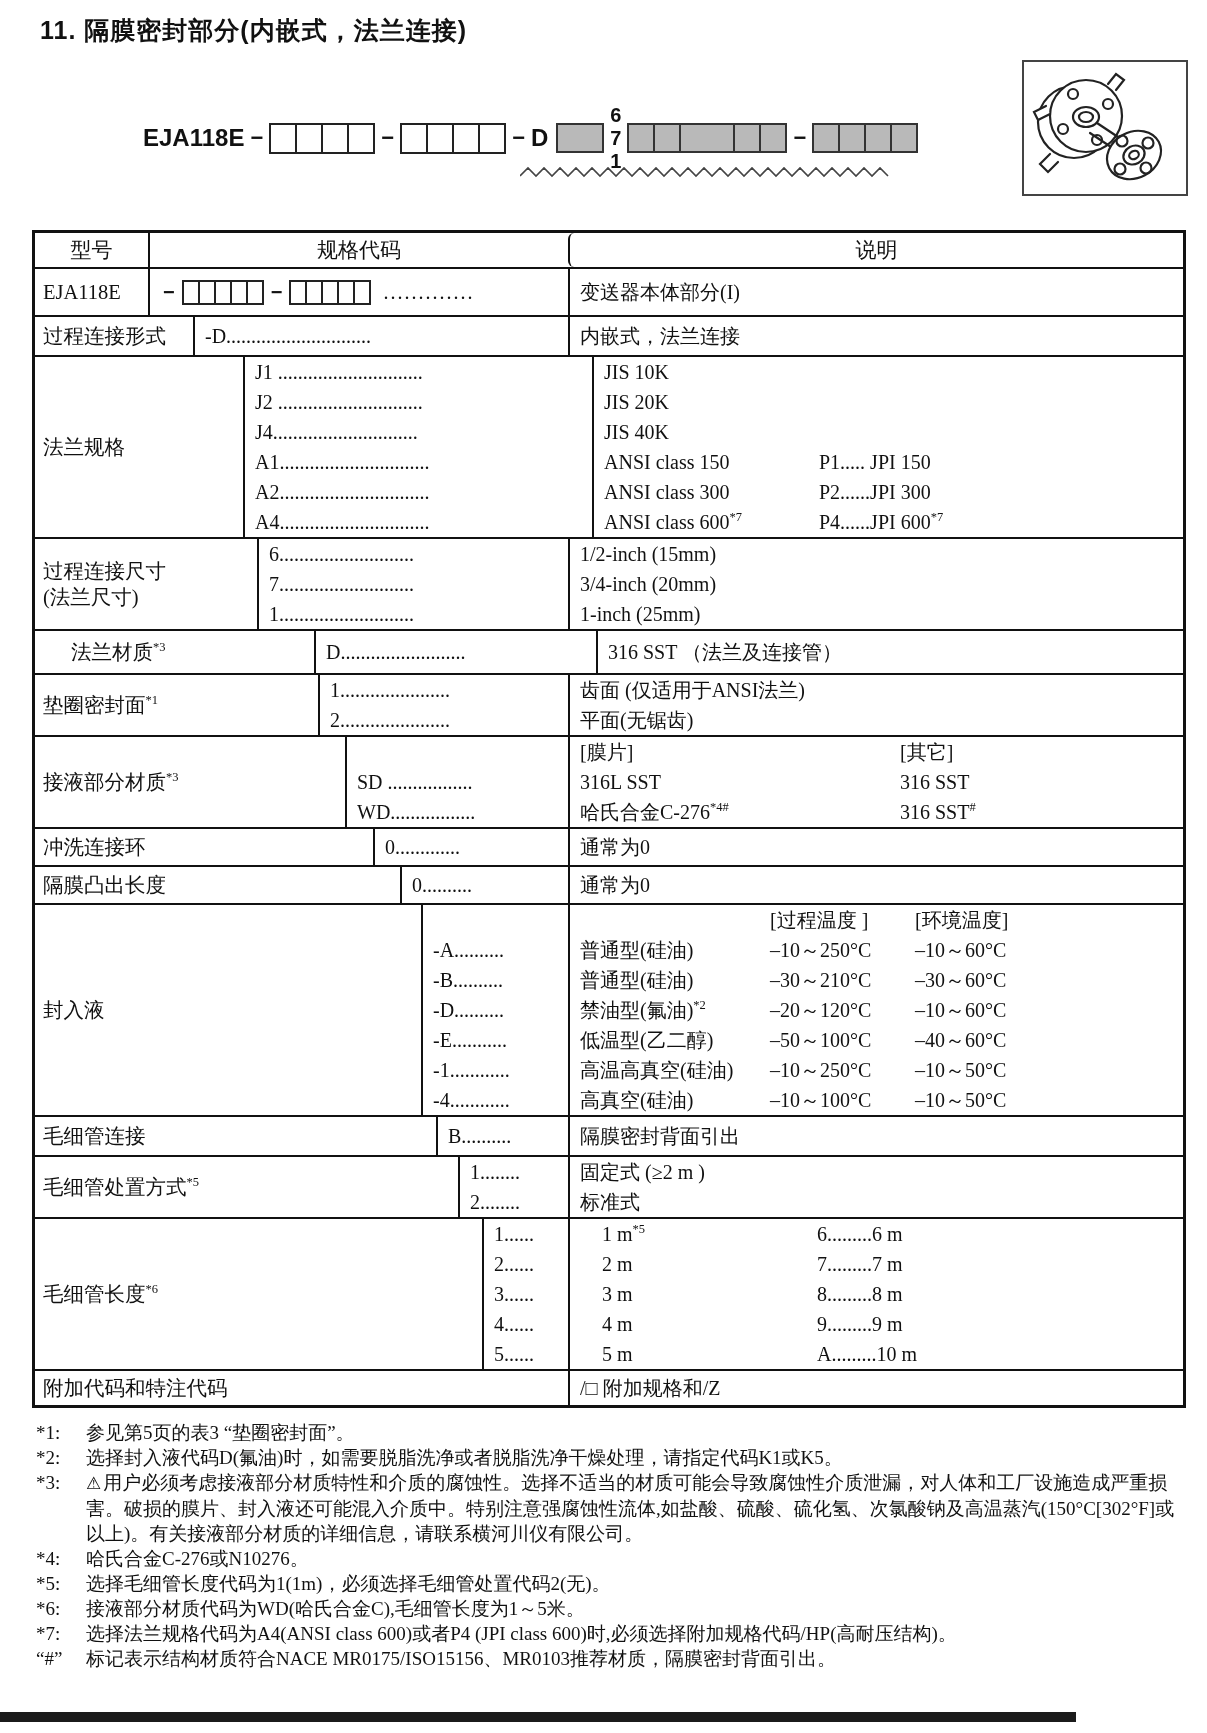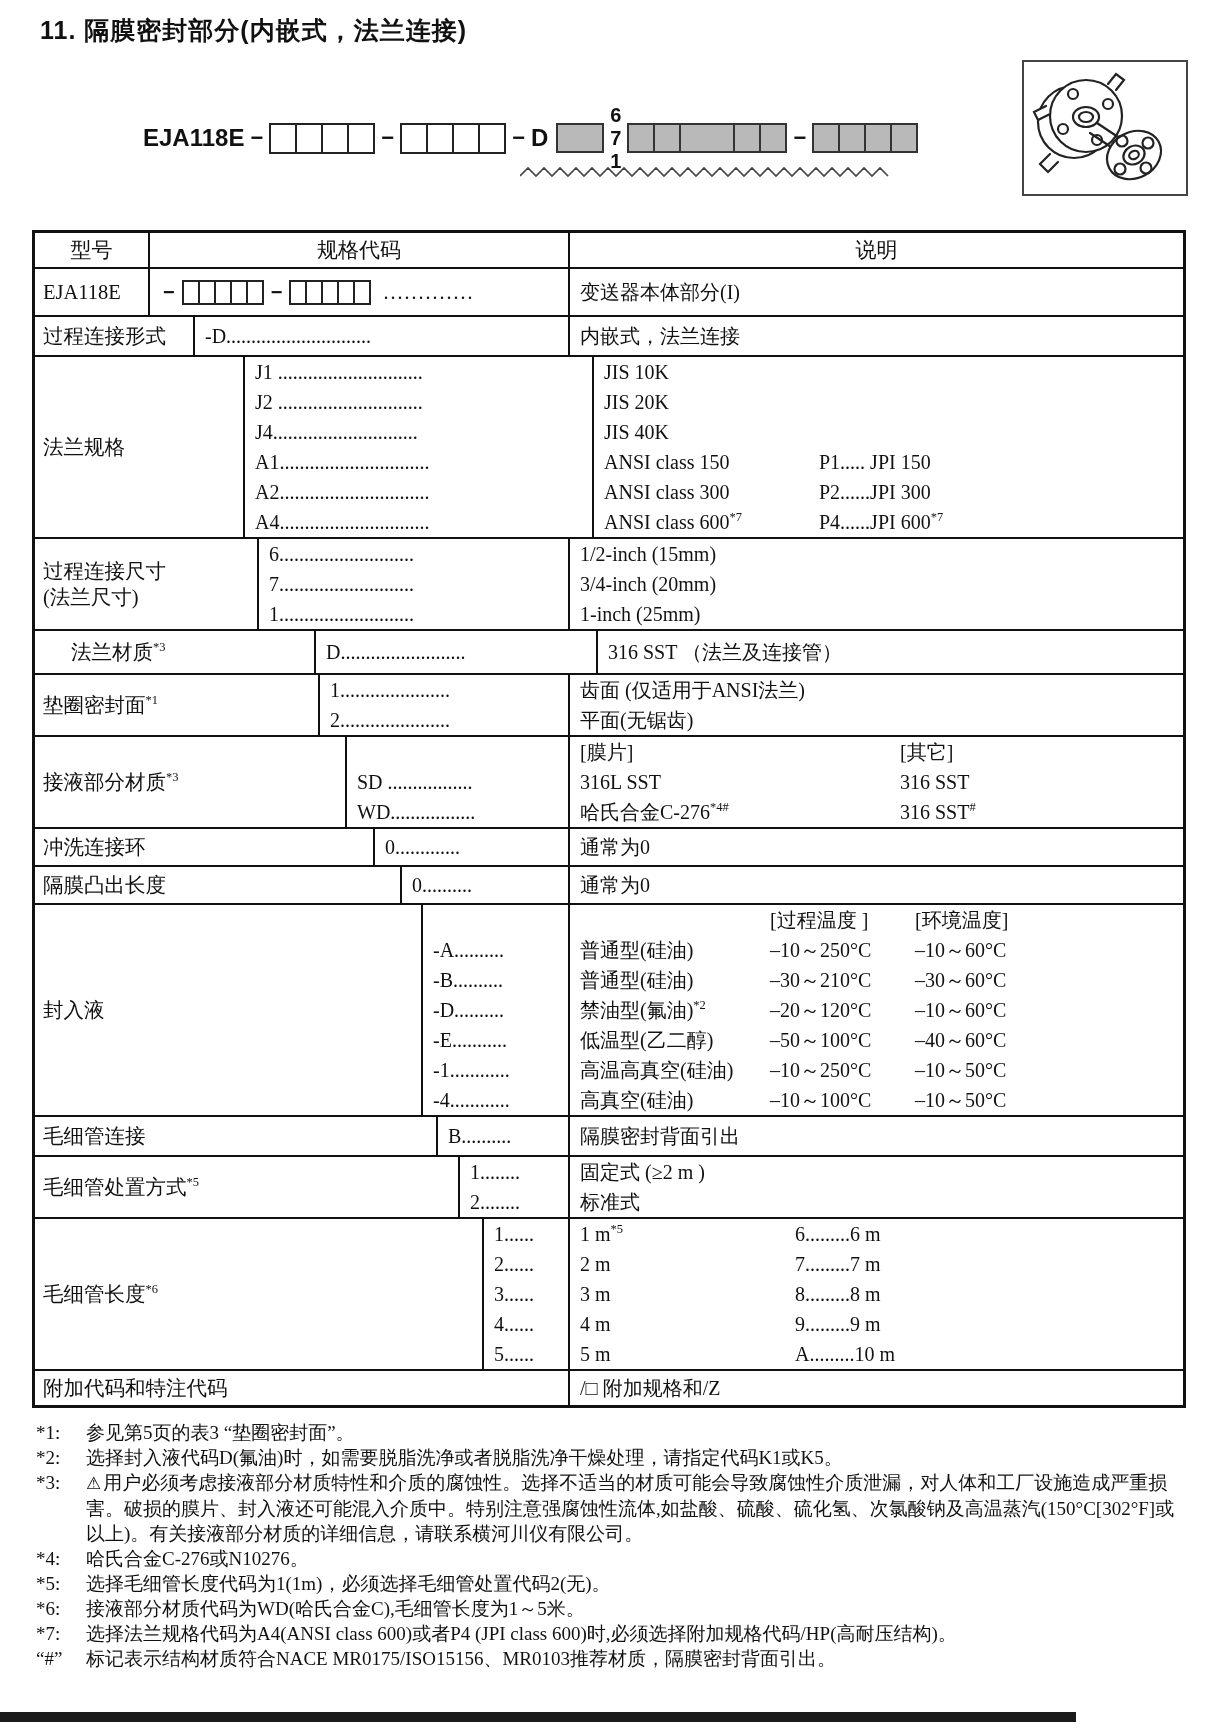--- a/index.html
+++ b/index.html
@@ -25,38 +25,38 @@
   
   .prodbox{position:absolute;left:1022px;top:60px;width:162px;height:132px;
       border:2px solid #444;background:#fff;}
   
   .tbl{position:absolute;left:32px;top:230px;width:1148px;border:3px solid #111;
       box-sizing:content-box;background:#fff;font-size:20px;}
   .thead{display:flex;height:34px;border-bottom:2px solid #111;font-size:21px;}
   .th{display:flex;align-items:center;justify-content:center;box-sizing:border-box;}
   .th0{width:113px;}
   .th1{width:420px;border-left:2px solid #111;}
-  .th2{flex:1;border-left:2px solid #111;}
+  .th2{flex:1;border-left:2px solid #111;border-radius:6px;}
   .trow{display:flex;border-top:2px solid #111;}
   .tbody .trow:first-child{border-top:0;}
   .cell{display:flex;flex-direction:column;justify-content:center;box-sizing:border-box;}
   .lab{padding-left:8px;font-size:20.5px;}
   .labline{line-height:26px;white-space:nowrap;}
   .code,.desc{border-left:2px solid #111;}
   .desc{flex:1;min-width:0;}
   .line{height:30px;line-height:30px;white-space:nowrap;overflow:hidden;padding-left:10px;}
   .dline{display:flex;align-items:baseline;}
   .c{flex:none;}
   sup{font-size:12.5px;line-height:0;}
   
   [data-rname="flange-rating"] .c0{width:215px;}
   [data-rname="wetted-material"] .c0{width:320px;}
   [data-rname="fill-fluid"] .c0{width:190px;}
   [data-rname="fill-fluid"] .c1{width:145px;}
-  [data-rname="cap-length"] .c0{width:215px;}
+  [data-rname="cap-length"] .c0{width:215px;margin-left:22px;}
   
   .mline{display:flex;align-items:center;}
   .twgrp{display:flex;margin:0 4px;}
   .twbox{width:18px;height:25px;border:2px solid #222;background:#fff;margin-left:-2px;box-sizing:border-box;}
   .twbox:first-child{margin-left:0;}
   .dash2{font-weight:bold;margin:0 3px;font-family:"Liberation Sans","DejaVu Sans",sans-serif;}
   .mdots{letter-spacing:2px;margin-left:8px;}
   
   .notes{position:absolute;left:36px;top:1420px;width:1152px;font-size:19px;}
   .note{display:flex;line-height:25px;}

